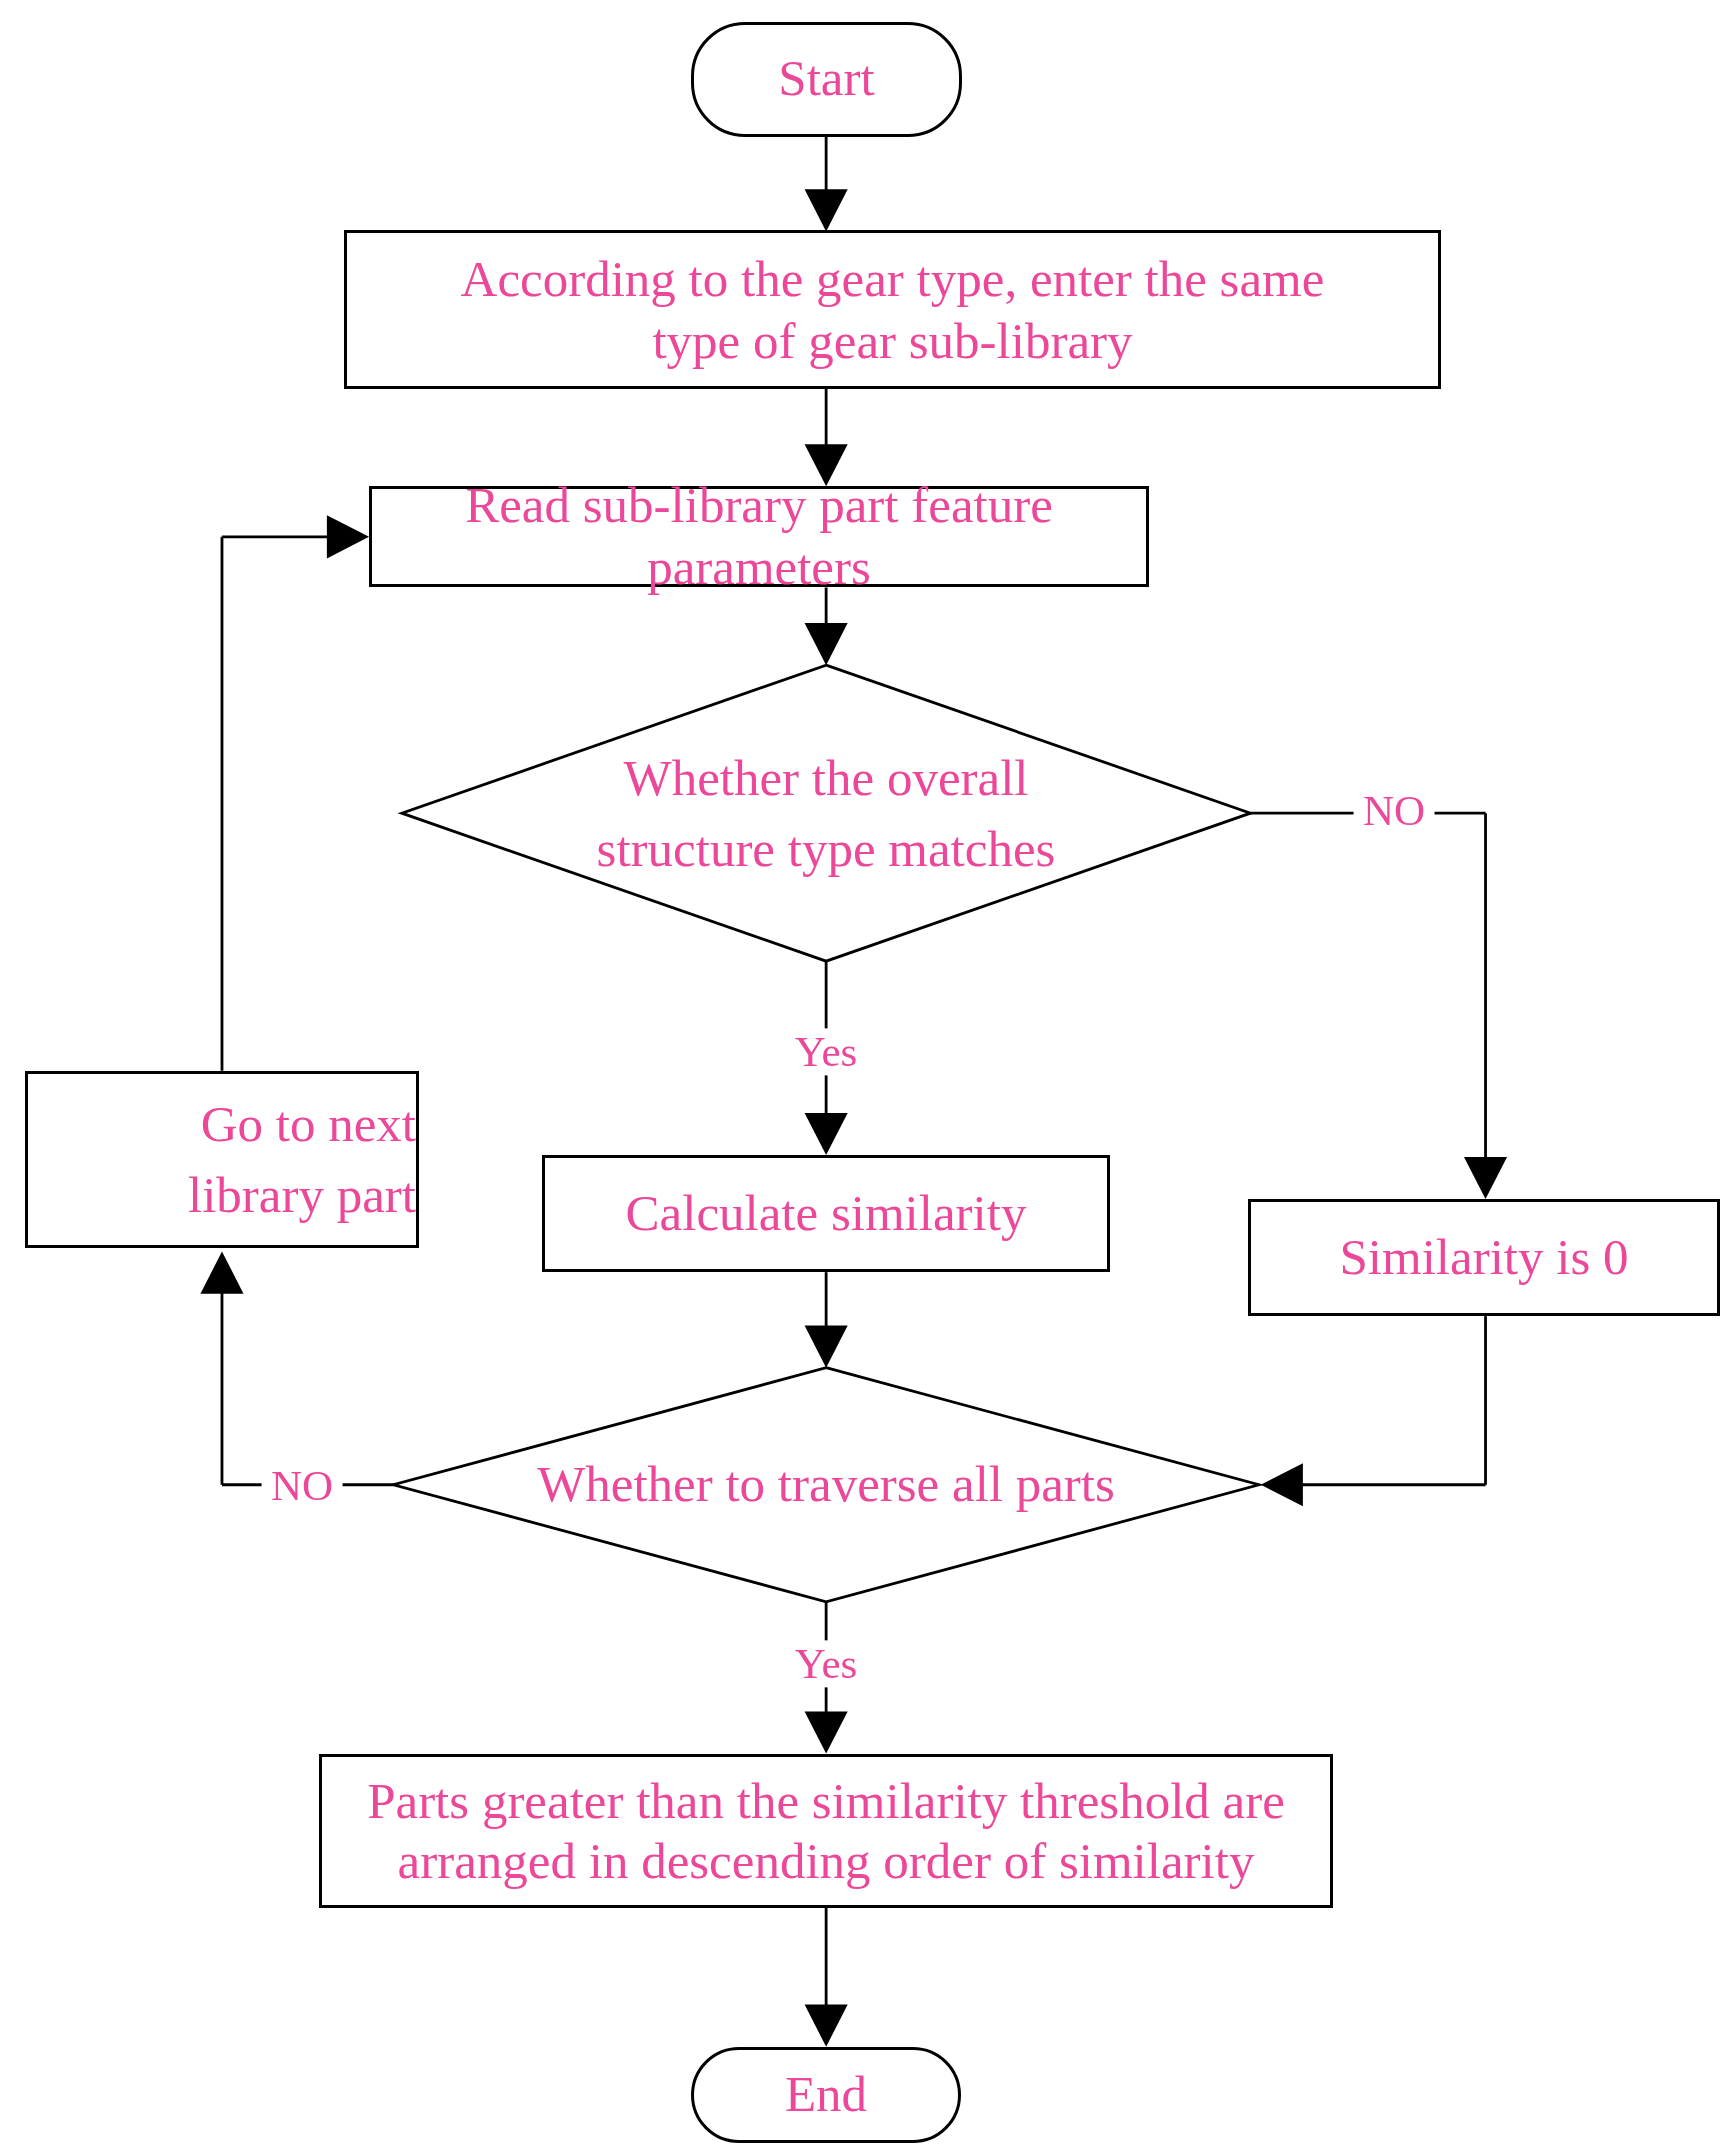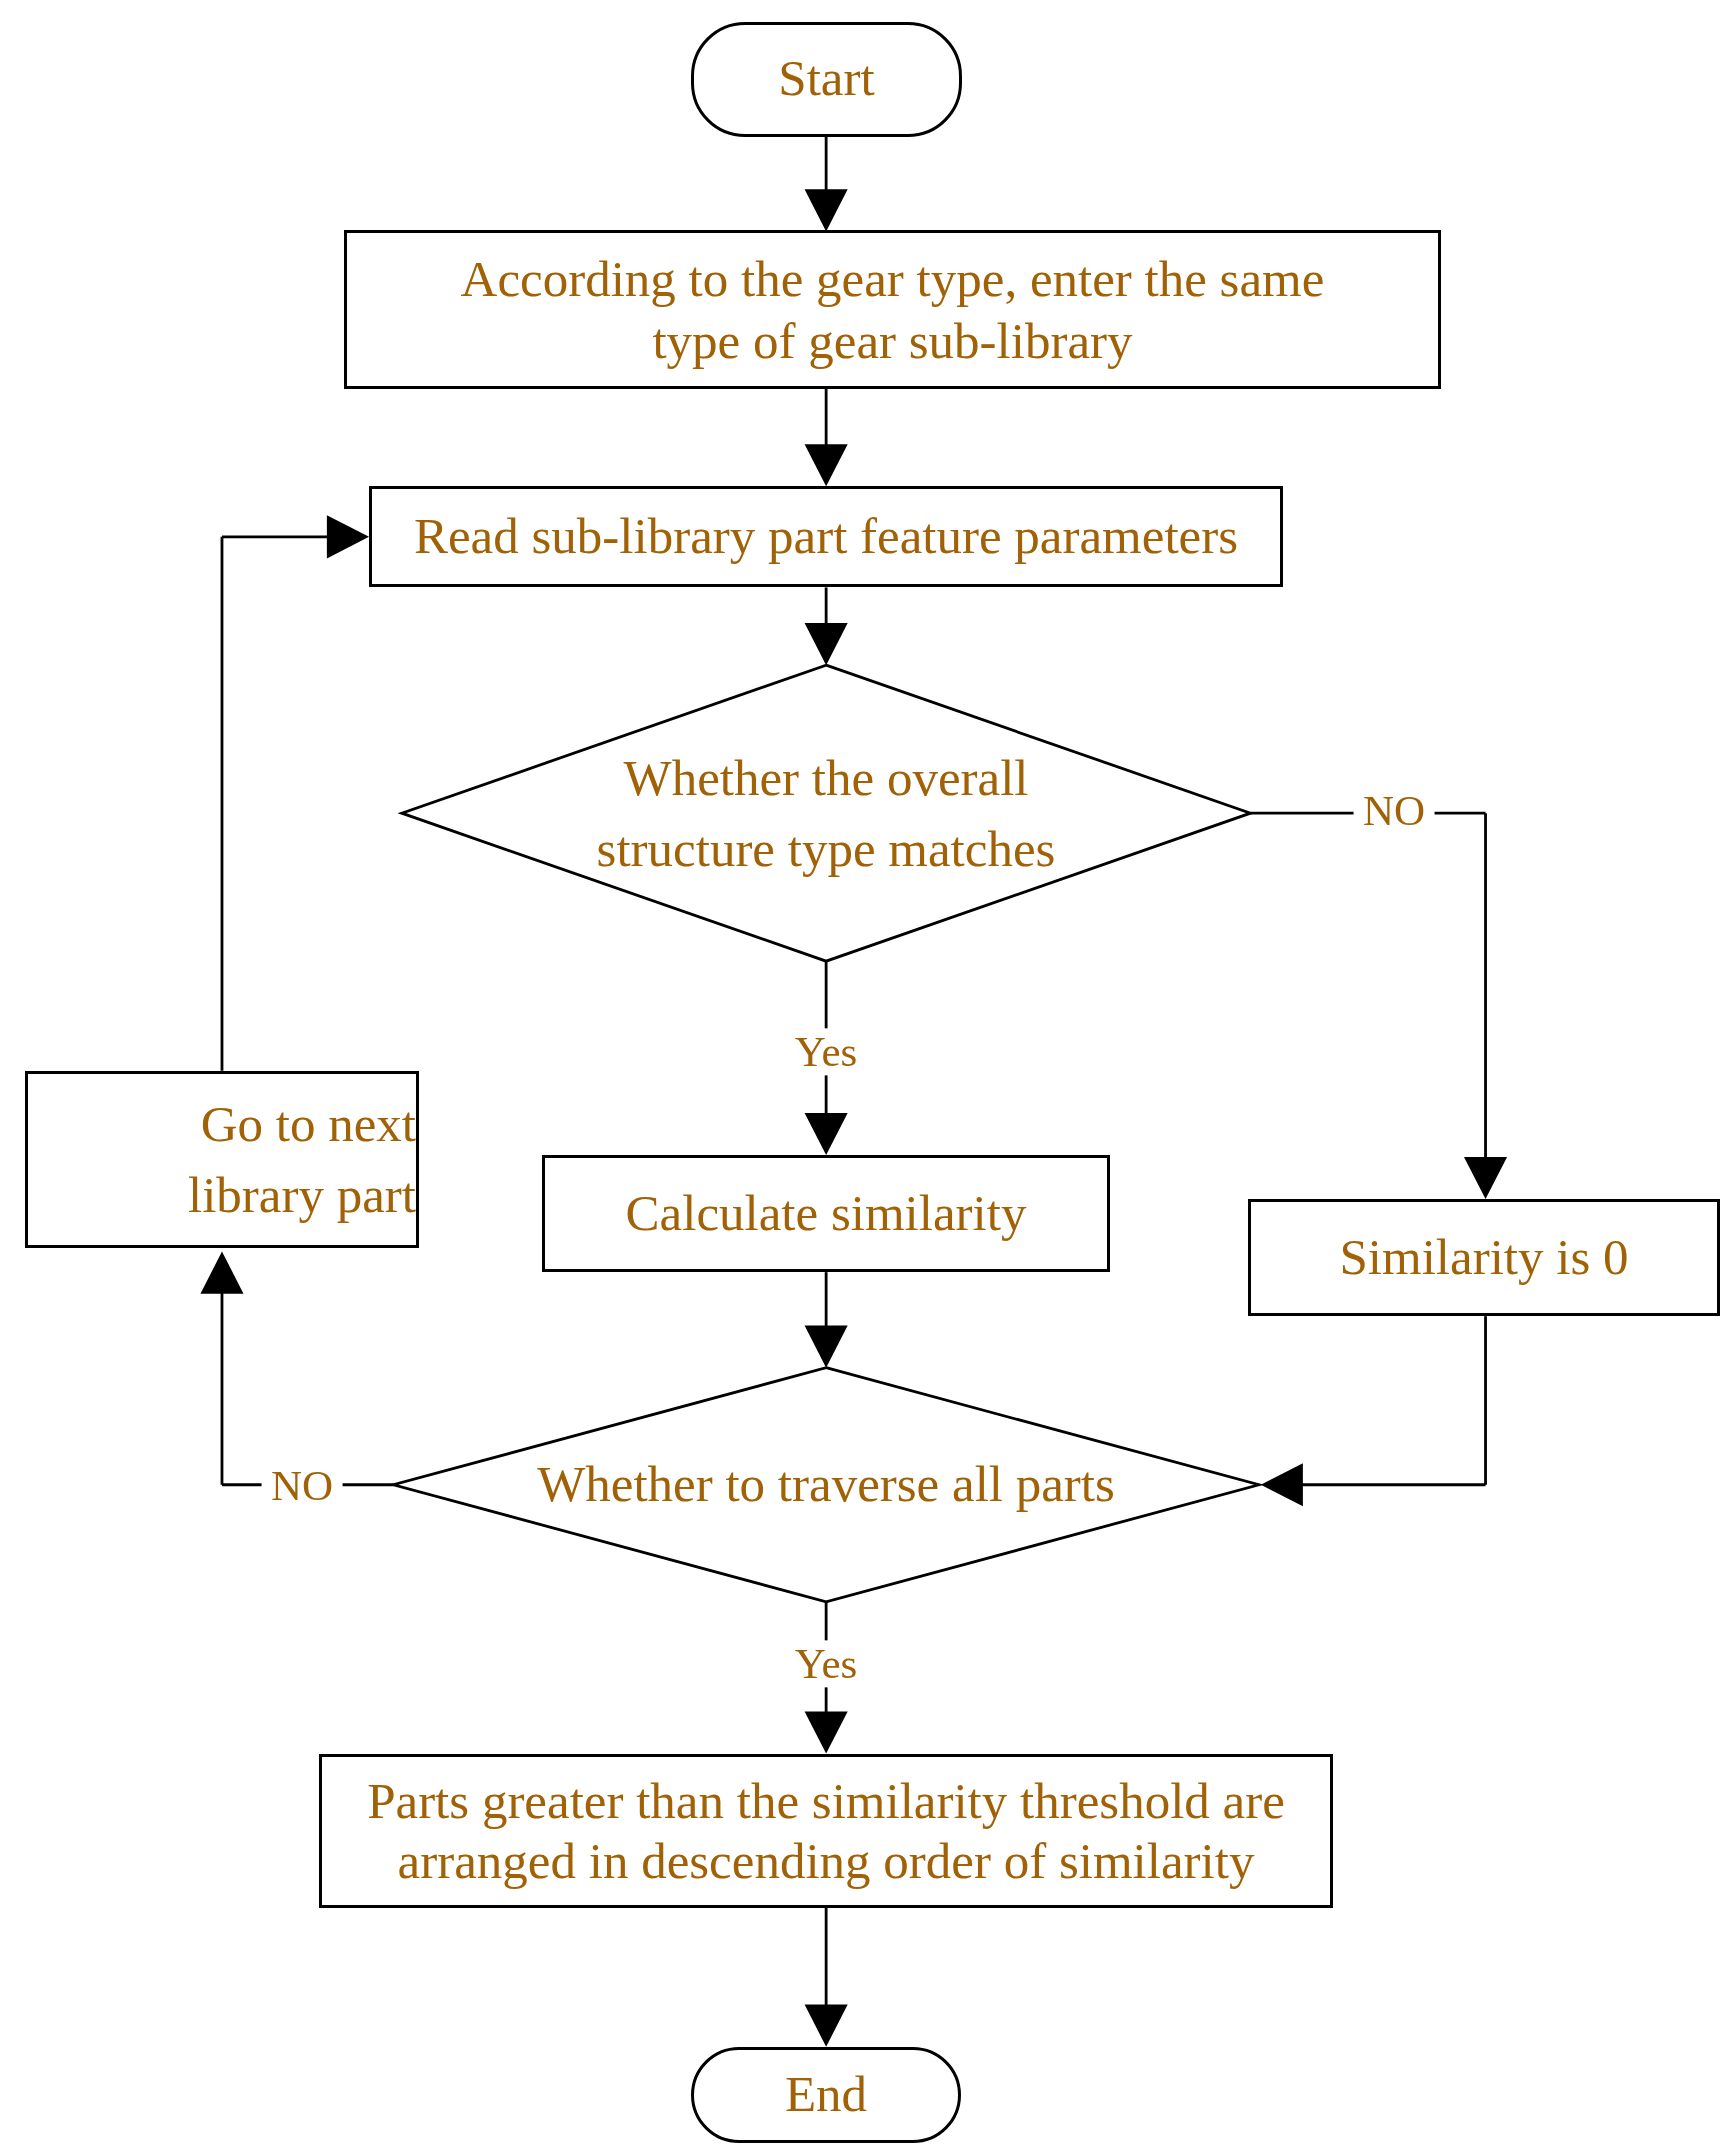--- a/index.html
+++ b/index.html
@@ -6,21 +6,21 @@
     margin: 0;
     padding: 0;
     background: #ffffff;
   }
   .canvas {
     position: relative;
     width: 1730px;
     height: 2149px;
     background: #ffffff;
     font-family: "Liberation Serif", "DejaVu Serif", serif;
-    color: #a16207;
+    color: #ec4899;
     overflow: hidden;
   }
   .connectors {
     position: absolute;
     left: 0; top: 0;
     z-index: 1;
   }
   .connectors line {
     stroke: #000000;
     stroke-width: 3;
@@ -145,21 +145,21 @@
 
   <div class="node stadium" style="left:691px; top:21.5px; width:271px; height:115px;">
     <span>Start</span>
   </div>
 
   <div class="node box" style="left:344px; top:230px; width:1097px; height:159px; line-height:62px;">
     <span>According to the gear type, enter the same</span>
     <span>type of gear sub-library</span>
   </div>
 
-  <div class="node box" style="left:369px; top:486px; width:914px; height:101px;">
+  <div class="node box" style="left:369px; top:486px; width:780px; height:101px;">
     <span>Read sub-library part feature parameters</span>
   </div>
 
   <div class="node diamond-label" style="left:545px; top:720px; width:562px; height:187px; line-height:71px;">
     <span>Whether the overall</span>
     <span>structure type matches</span>
   </div>
 
   <div class="node box" style="left:25px; top:1071px; width:394px; height:177px; line-height:71px;align-items:flex-end;">
     <span>Go to next</span>

